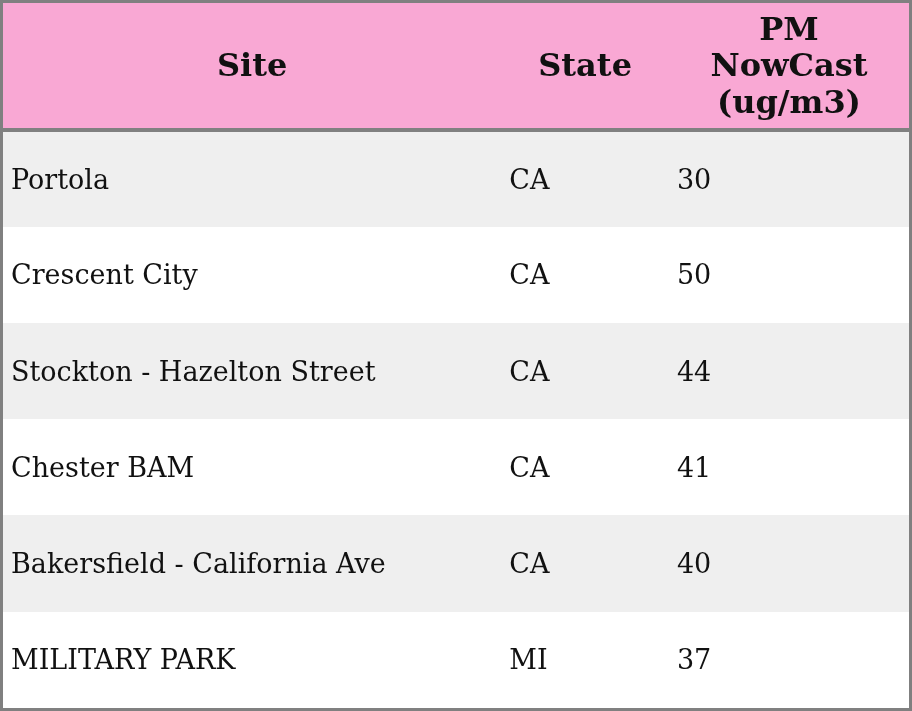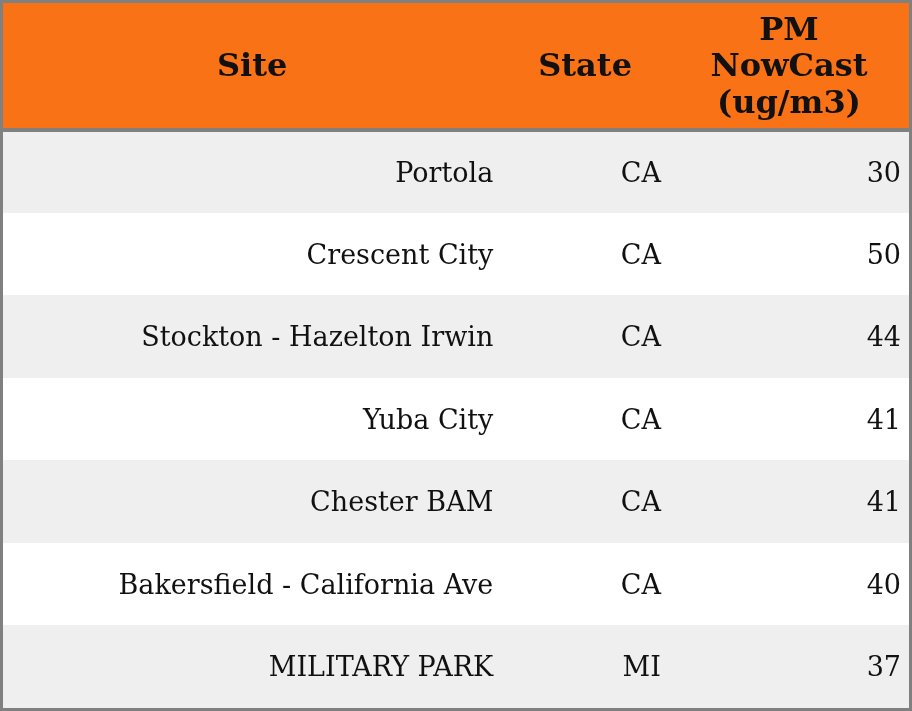--- a/index.html
+++ b/index.html
@@ -20,33 +20,33 @@
   table.data-table {
     width: 100%;
     height: 705px;
     border-collapse: collapse;
     table-layout: fixed;
   }
   col.col-site  { width: 55%; }
   col.col-state { width: 18.5%; }
   col.col-pm    { width: 26.5%; }
   thead th {
-    background: #f97316;
+    background: #f9a8d4;
     border-bottom: 4px solid #808080;
     font-size: 32px;
     font-weight: bold;
     line-height: 1.14;
     text-align: center;
     vertical-align: middle;
     padding: 8px 8px;
     height: 124px;
   }
   tbody td {
     font-size: 27px;
-    text-align: right;
+    text-align: left;
     vertical-align: middle;
     height: 57px;
     padding: 0 8px;
     overflow: hidden;
     white-space: nowrap;
   }
   tbody tr:nth-child(odd)  { background: #efefef; }
   tbody tr:nth-child(even) { background: #ffffff; }
 </style>
 </head>
@@ -71,28 +71,23 @@
         <td>Portola</td>
         <td>CA</td>
         <td>30</td>
       </tr>
       <tr>
         <td>Crescent City</td>
         <td>CA</td>
         <td>50</td>
       </tr>
       <tr>
-        <td>Stockton - Hazelton Irwin</td>
+        <td>Stockton - Hazelton Street</td>
         <td>CA</td>
         <td>44</td>
-      </tr>
-      <tr>
-        <td>Yuba City</td>
-        <td>CA</td>
-        <td>41</td>
       </tr>
       <tr>
         <td>Chester BAM</td>
         <td>CA</td>
         <td>41</td>
       </tr>
       <tr>
         <td>Bakersfield - California Ave</td>
         <td>CA</td>
         <td>40</td>

